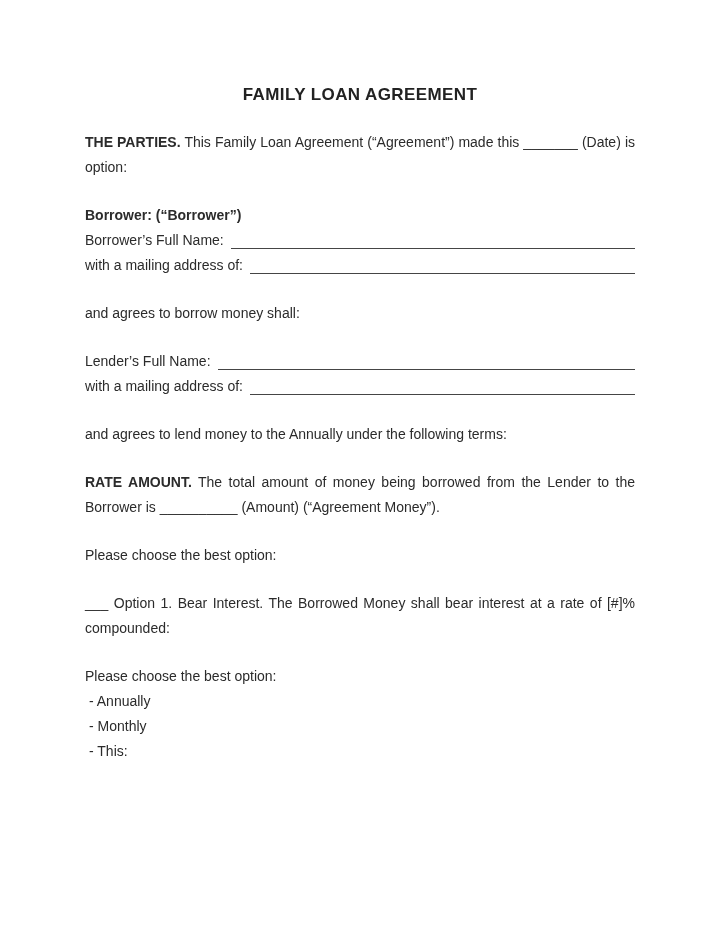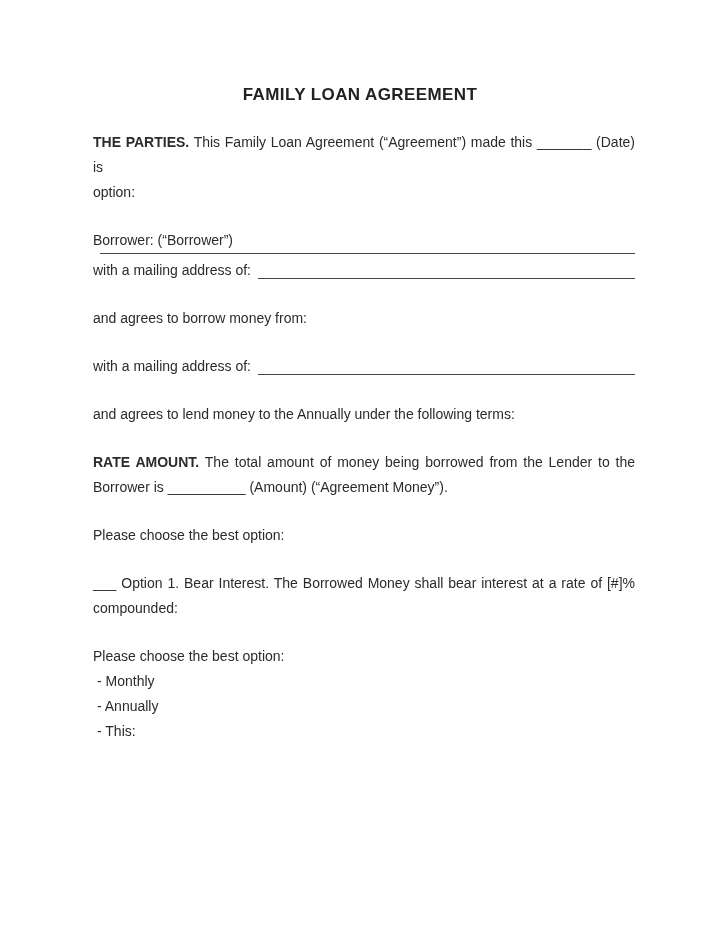--- a/index.html
+++ b/index.html
@@ -16,28 +16,28 @@
   }
   .title {
     margin: 0;
     font-size: 17px;
     font-weight: bold;
     letter-spacing: 0.4px;
     text-align: center;
     line-height: 25px;
     color: #222;
   }
-  .block { margin-top: 23px; margin-left: 8px; }
+  .block { margin-top: 23px; }
   .line { line-height: 25px; }
   .stretch {
     text-align: justify;
     text-align-last: justify;
   }
   b { font-weight: bold; }
-  .bold { font-weight: normal; }
+  .bold { font-weight: bold; }
   .field { display: flex; }
   .lbl { white-space: nowrap; }
   .rule {
     flex: 1 1 auto;
     margin-left: 7px;
     margin-bottom: 4px;
     border-bottom: 1.6px solid #454545;
   }
   .option { padding-left: 4px; }
 </style>
@@ -49,31 +49,36 @@
   <h1 class="title">FAMILY LOAN AGREEMENT</h1>
 
   <div class="block">
     <div class="line stretch"><b>THE PARTIES.</b> <span>This Family Loan Agreement (“Agreement”) made this _______ (Date) is</span></div>
     <div class="line">option:</div>
   </div>
 
   <div class="block">
     <div class="line bold">Borrower: (“Borrower”)</div>
     <div class="line field">
+      <span class="lbl">Borrower’s Full Name:</span>
       <span class="rule"></span>
     </div>
     <div class="line field">
       <span class="lbl">with a mailing address of:</span>
       <span class="rule"></span>
     </div>
   </div>
 
-  <div class="block line">and agrees to borrow money from:</div>
+  <div class="block line">and agrees to borrow money shall:</div>
 
   <div class="block">
+    <div class="line field">
+      <span class="lbl">Lender’s Full Name:</span>
+      <span class="rule"></span>
+    </div>
     <div class="line field">
       <span class="lbl">with a mailing address of:</span>
       <span class="rule"></span>
     </div>
   </div>
 
   <div class="block line">and agrees to lend money to the Annually under the following terms:</div>
 
   <div class="block">
     <div class="line stretch"><b>RATE AMOUNT.</b> <span>The total amount of money being borrowed from the Lender to the</span></div>
@@ -83,18 +88,18 @@
 
   <div class="block line">Please choose the best option:</div>
 
   <div class="block">
     <div class="line stretch">___ Option 1. Bear Interest. The Borrowed Money shall bear interest at a rate of [#]%</div>
     <div class="line">compounded:</div>
   </div>
 
   <div class="block">
     <div class="line">Please choose the best option:</div>
+    <div class="line option">- Annually</div>
     <div class="line option">- Monthly</div>
-    <div class="line option">- Annually</div>
     <div class="line option">- This:</div>
   </div>
 
 </div>
 
 </body></html>

